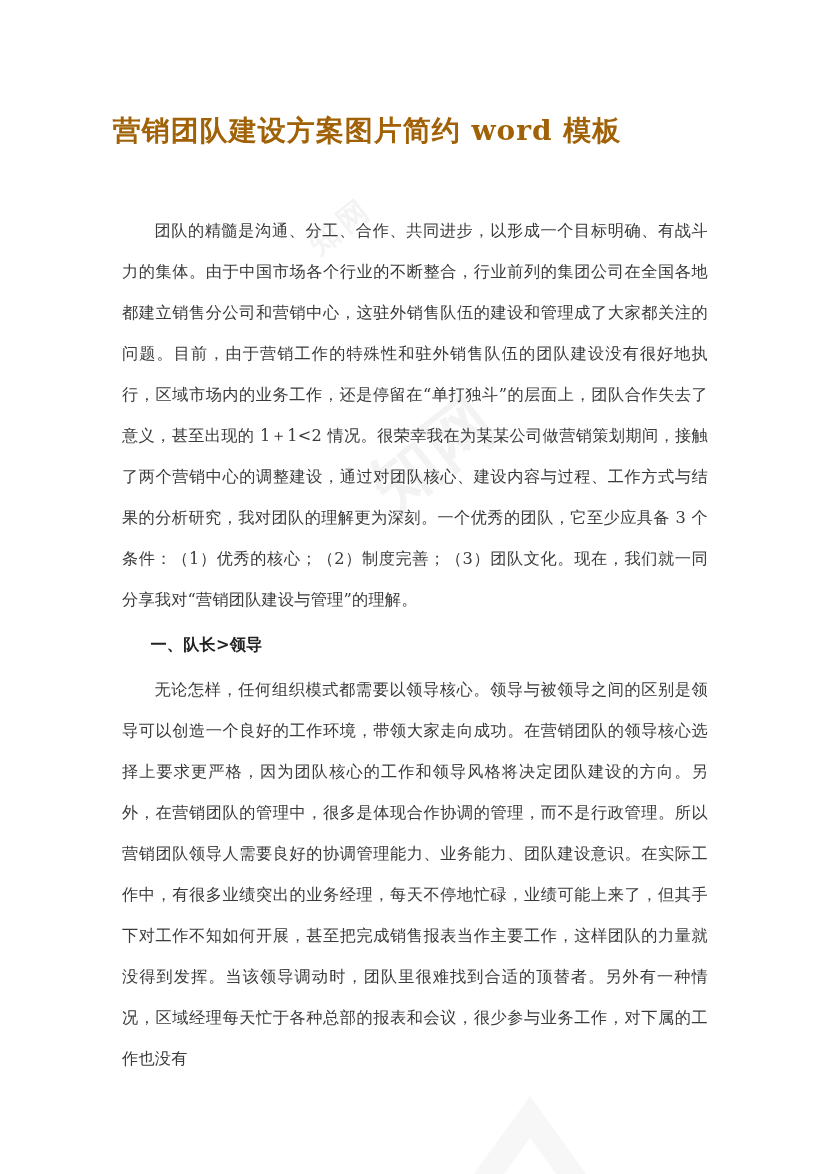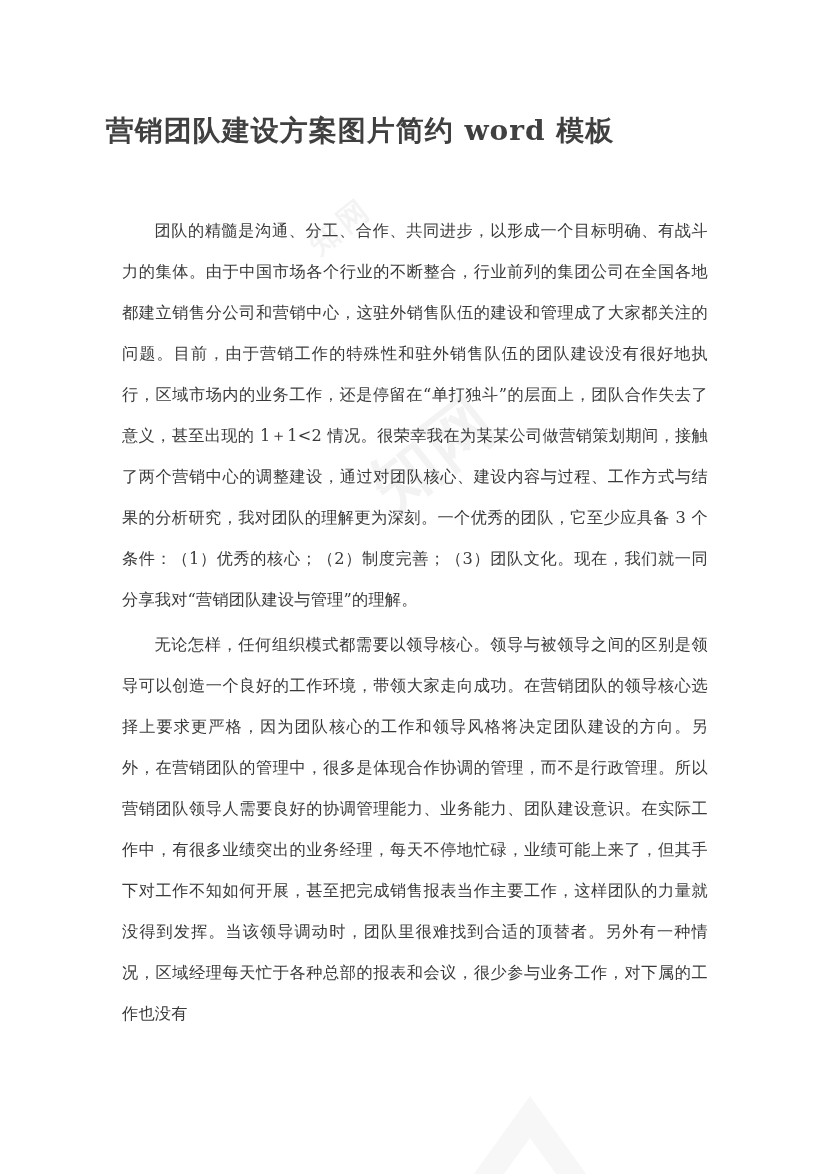--- a/index.html
+++ b/index.html
@@ -68,22 +68,23 @@
   .doc-title {
     position: absolute;
     left: 0;
     top: 112px;
     width: 720px;
     text-align: center;
     font-family: "DejaVu Serif", "Liberation Serif", serif;
     font-weight: 700;
     font-size: 28px;
     letter-spacing: 1px;
-    color: #404040;
+    color: #a16207;
     line-height: 1.35;
+    padding-left: 7px;
   }
   .body-block {
     position: absolute;
     left: 118px;
     top: 206px;
     width: 594px;
   }
   p.para {
     margin: 4px;
     font-size: 16.2px;
@@ -120,19 +121,20 @@
   </div>
 
   <div class="doc">
 
     <div class="doc-title">营销团队建设方案图片简约 word 模板</div>
 
     <div class="body-block">
 
       <p class="para">团队的精髓是沟通、分工、合作、共同进步，以形成一个目标明确、有战斗力的集体。由于中国市场各个行业的不断整合，行业前列的集团公司在全国各地都建立销售分公司和营销中心，这驻外销售队伍的建设和管理成了大家都关注的问题。目前，由于营销工作的特殊性和驻外销售队伍的团队建设没有很好地执行，区域市场内的业务工作，还是停留在“单打独斗”的层面上，团队合作失去了意义，甚至出现的 1＋1&lt;2 情况。很荣幸我在为某某公司做营销策划期间，接触了两个营销中心的调整建设，通过对团队核心、建设内容与过程、工作方式与结果的分析研究，我对团队的理解更为深刻。一个优秀的团队，它至少应具备 3 个条件：（1）优秀的核心；（2）制度完善；（3）团队文化。现在，我们就一同分享我对“营销团队建设与管理”的理解。</p>
 
+      <h2 class="section">一、队长&gt;领导</h2>
 
       <p class="para">无论怎样，任何组织模式都需要以领导核心。领导与被领导之间的区别是领导可以创造一个良好的工作环境，带领大家走向成功。在营销团队的领导核心选择上要求更严格，因为团队核心的工作和领导风格将决定团队建设的方向。另外，在营销团队的管理中，很多是体现合作协调的管理，而不是行政管理。所以营销团队领导人需要良好的协调管理能力、业务能力、团队建设意识。在实际工作中，有很多业绩突出的业务经理，每天不停地忙碌，业绩可能上来了，但其手下对工作不知如何开展，甚至把完成销售报表当作主要工作，这样团队的力量就没得到发挥。当该领导调动时，团队里很难找到合适的顶替者。另外有一种情况，区域经理每天忙于各种总部的报表和会议，很少参与业务工作，对下属的工作也没有</p>
 
     </div>
   </div>
 
 </div>
 
 </body></html>

